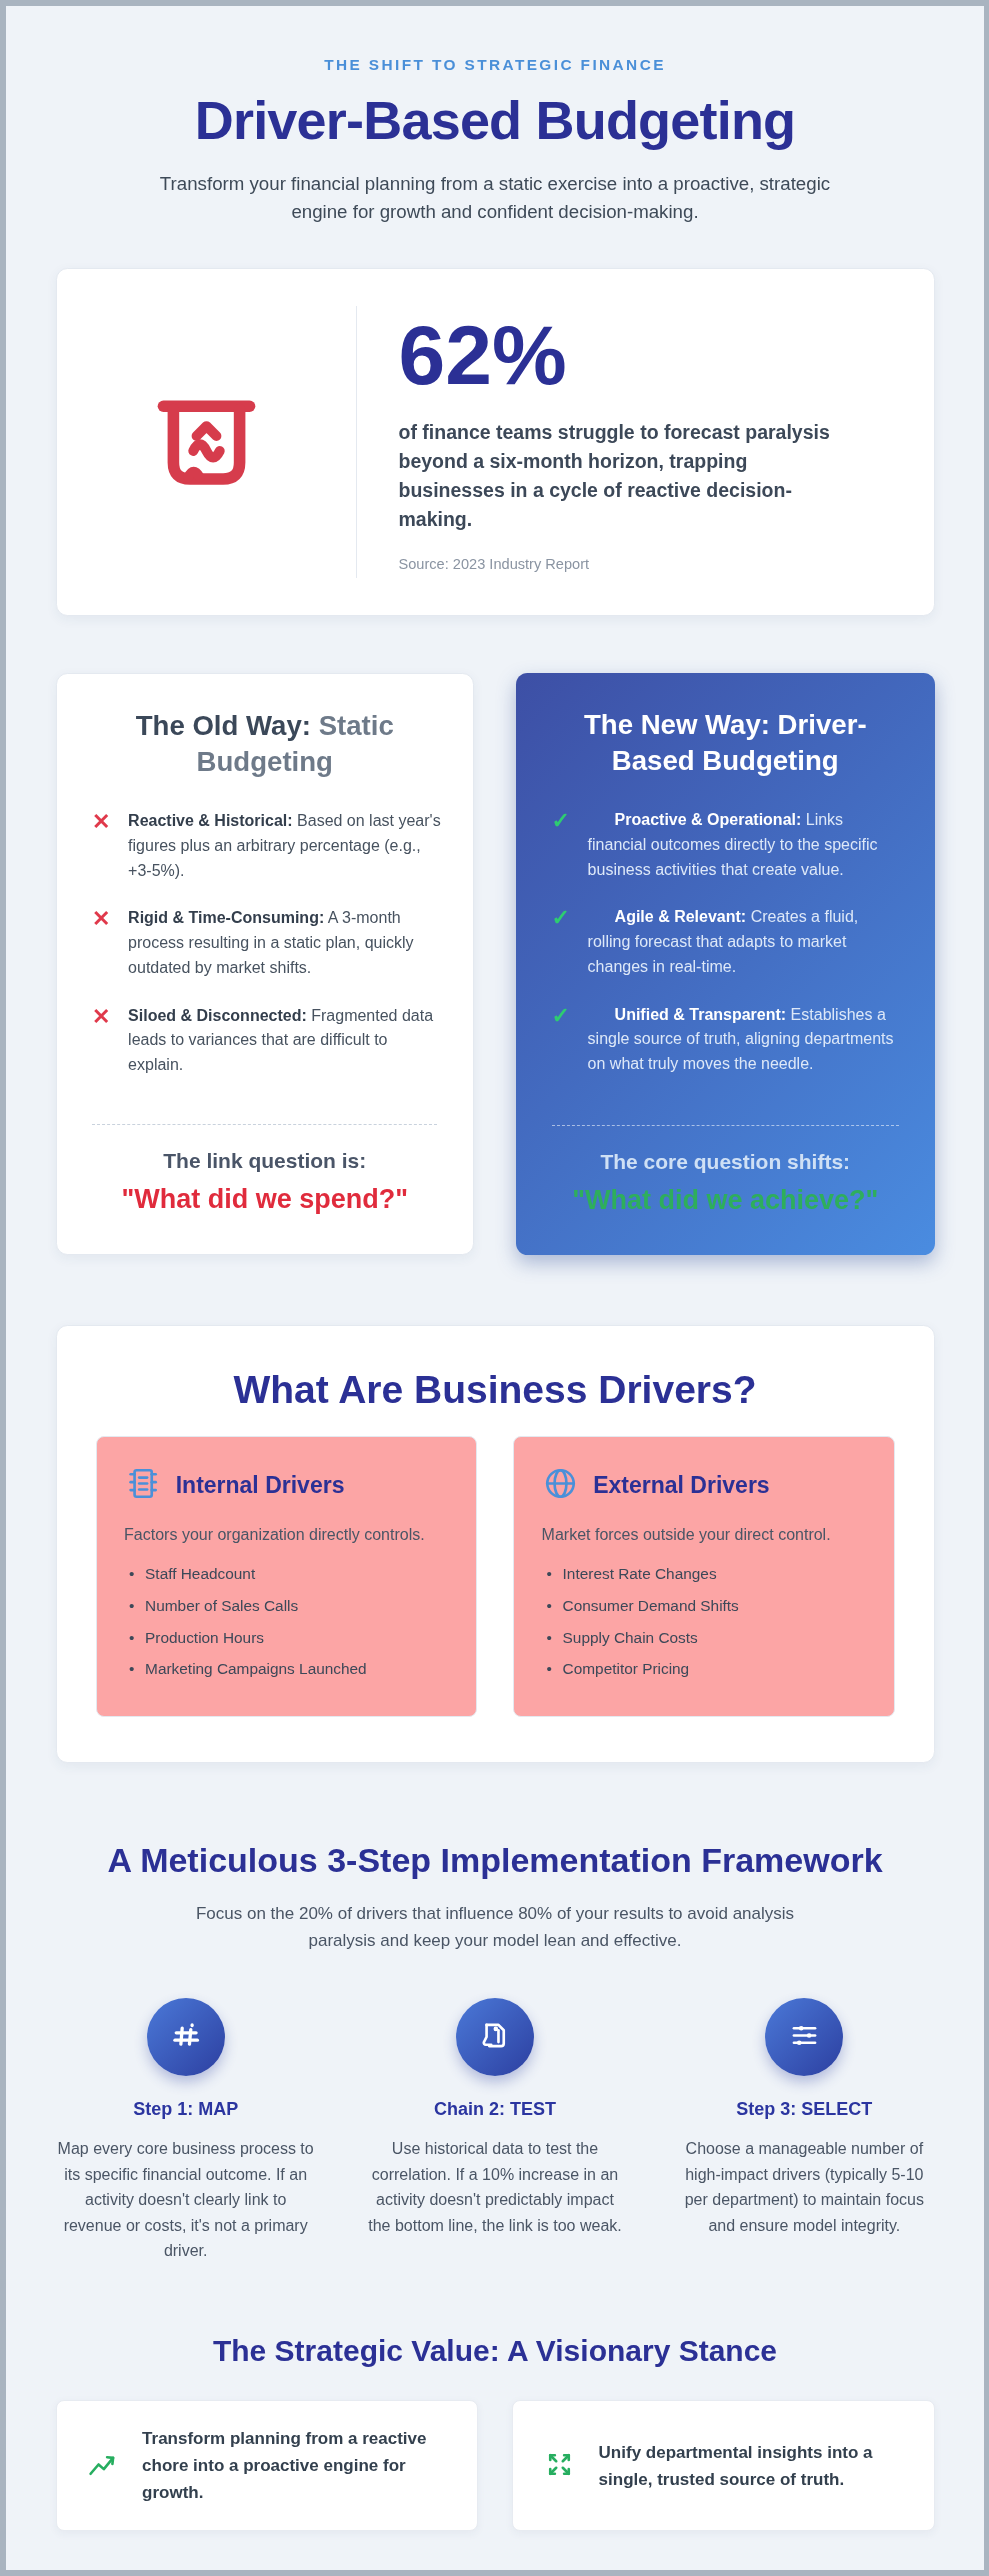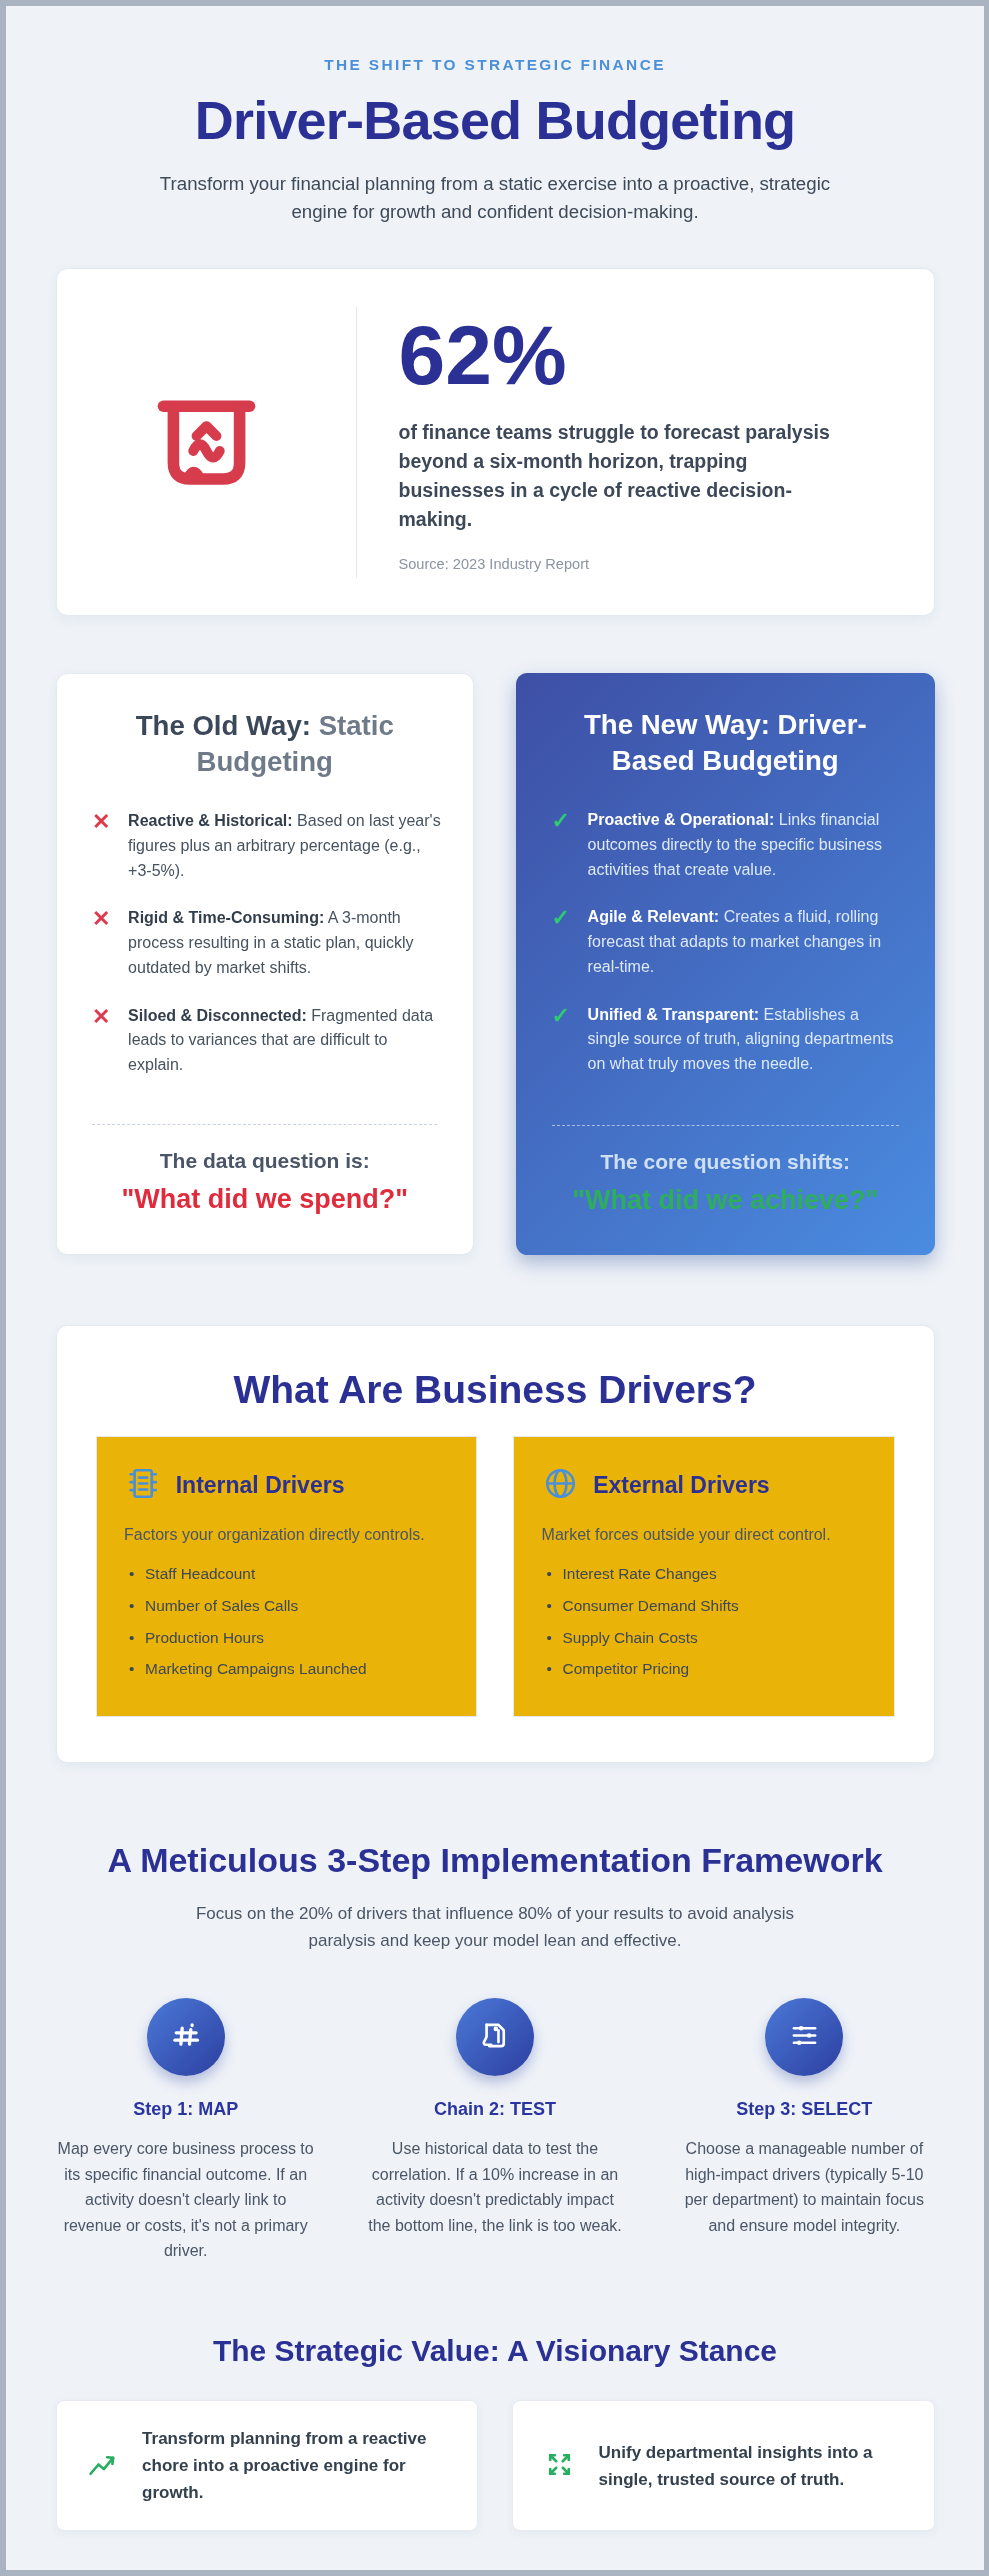--- a/index.html
+++ b/index.html
@@ -69,36 +69,36 @@
   .old-question{ color:#e02b3c; }
 
   .new-card{
     background:linear-gradient(135deg,#3d4fa5 0%,#4a8ce0 100%);
     border:none; border-radius:11.4px;
     box-shadow:0 8px 19.5px rgba(42,74,150,.35);
     color:#e7eefb;
   }
   .new-card .way-title{ color:#ffffff; }
   .new-card .way-body{ color:#dde8f8; }
-  .new-card .way-body b{ color:#ffffff; }
+  .new-card .way-body b{ color:#ffffff;margin-left:27px; }
   .new-card .way-divider{ border-color:rgba(255,255,255,.55); }
   .new-card .core-label{ color:#cfe0f5; }
   .new-question{ color:#2eae5c; }
 
   
   .drivers-card{ margin-top:70px; padding:42px 39px 45px; }
   .section-title{ text-align:center; color:#2b3095; font-weight:bold; }
   .drivers-title{ font-size:39px; margin-bottom:24px; }
   .drivers-sub{
     text-align:center; font-size:17px; color:#4a5565; line-height:1.55;
     max-width:665px; margin:0 auto 37px;
   }
   .drivers-grid{ display:grid; grid-template-columns:1fr 1fr; gap:36px; }
   .driver-box{
-    background:#eab308; border:0.8px solid #e4e9f0; border-radius:0;
+    background:#fca5a5; border:0.8px solid #e4e9f0; border-radius:8px;
     padding:27.6px 27.6px 24px;
   }
   .driver-head{ display:flex; align-items:center; gap:14.6px; margin-bottom:21px; }
   .driver-head .ttl{ font-size:23px; font-weight:bold; color:#2b3095; }
   .driver-desc{ font-size:16px; color:#4a5565; margin-bottom:21px; }
   .driver-list{ list-style:none; }
   .driver-list li{
     position:relative; padding-left:21px; font-size:15.4px; color:#3c4858;
     margin-bottom:13.8px;
   }
@@ -183,21 +183,21 @@
         <div class="way-item">
           <span class="way-mark x-mark">✕</span>
           <div class="way-body"><b>Rigid &amp; Time-Consuming:</b><span> A 3-month process resulting in a static plan, quickly outdated by market shifts.</span></div>
         </div>
         <div class="way-item">
           <span class="way-mark x-mark">✕</span>
           <div class="way-body"><b>Siloed &amp; Disconnected:</b><span> Fragmented data leads to variances that are difficult to explain.</span></div>
         </div>
         <div style="flex:1"></div>
         <div class="way-divider"></div>
-        <div class="core-label">The data question is:</div>
+        <div class="core-label">The link question is:</div>
         <div class="core-question old-question">"What did we spend?"</div>
       </div>
 
       <div class="card way-card new-card">
         <div class="way-title">The New Way: Driver-Based Budgeting</div>
         <div class="way-item">
           <span class="way-mark check-mark">✓</span>
           <div class="way-body"><b>Proactive &amp; Operational:</b><span> Links financial outcomes directly to the specific business activities that create value.</span></div>
         </div>
         <div class="way-item">

